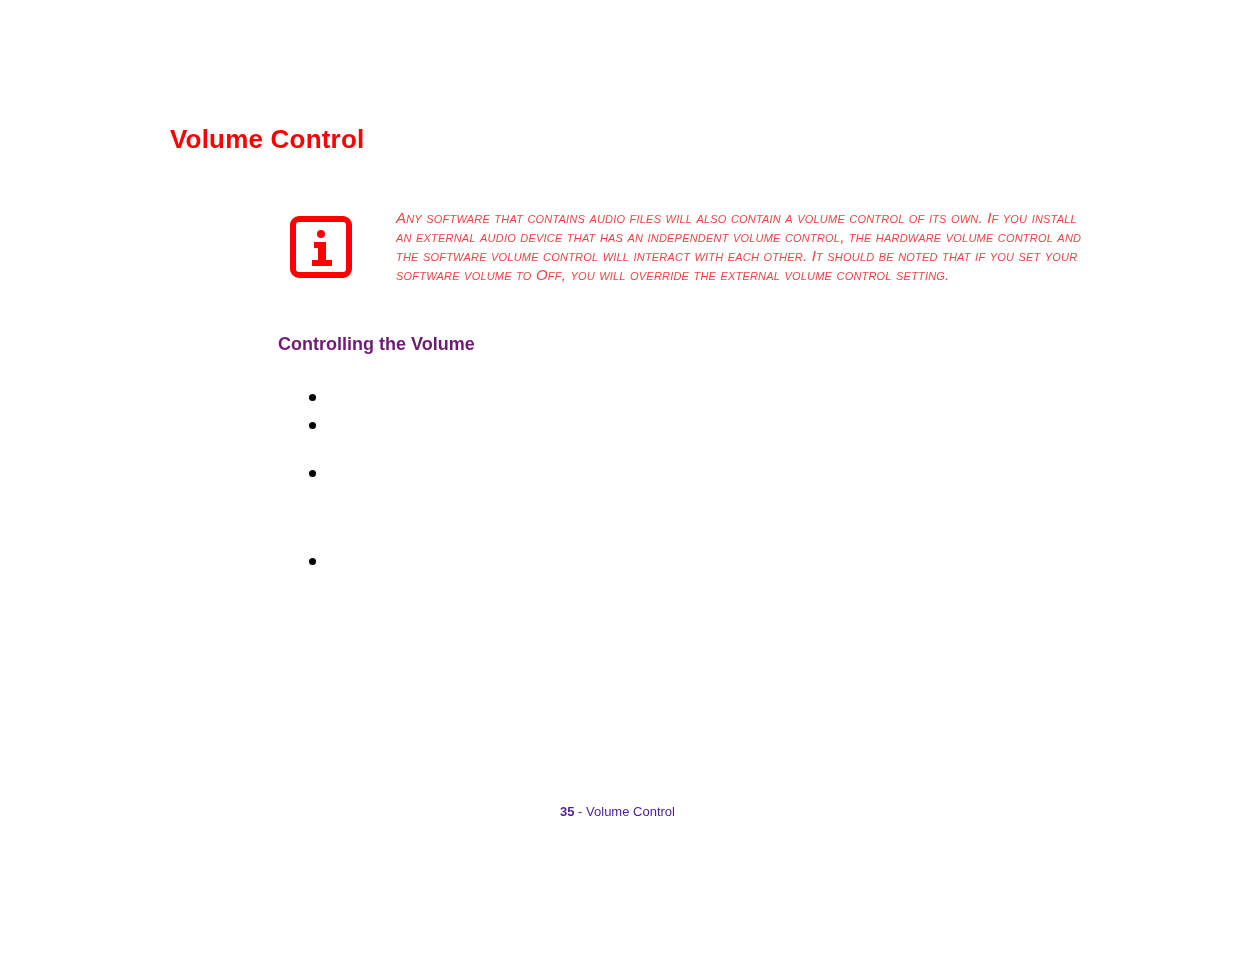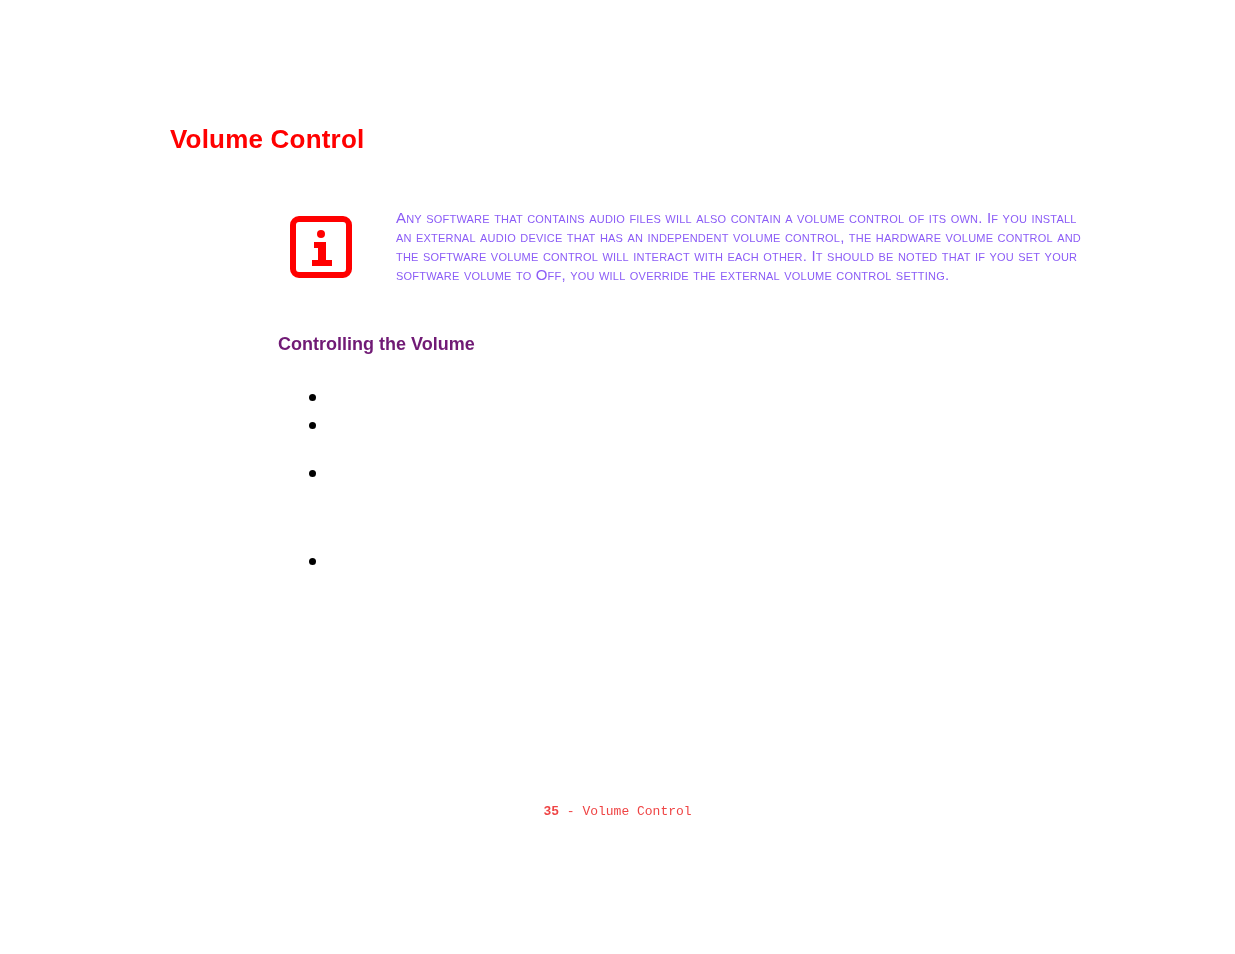--- a/index.html
+++ b/index.html
@@ -35,23 +35,24 @@
     align-items: flex-start;
   }
   .info-icon {
     flex: 0 0 auto;
     margin-right: 44px;
     margin-top: 8px;
   }
   .info-text {
     font-size: 15px;
     line-height: 19px;
-    color: #8b5cf6;
+    color: #ef4444;
     font-variant: small-caps;
     letter-spacing: 0.2px;
+    font-style: italic;
   }
   .subheading {
     position: absolute;
     left: 278px;
     top: 334px;
     font-size: 18px;
     font-weight: bold;
     color: #701a75;
   }
   .bullets {
@@ -66,22 +67,21 @@
     background: #000000;
     position: absolute;
   }
   .footer {
     position: absolute;
     left: 0;
     width: 1235px;
     top: 804px;
     text-align: center;
     font-size: 13px;
-    color: #ef4444;
-    font-family: Liberation Mono, monospace;
+    color: #4c1d95;
   }
   .footer .pg {
     font-weight: bold;
   }
 </style>
 </head>
 <body>
 
 <div class="page">
 

